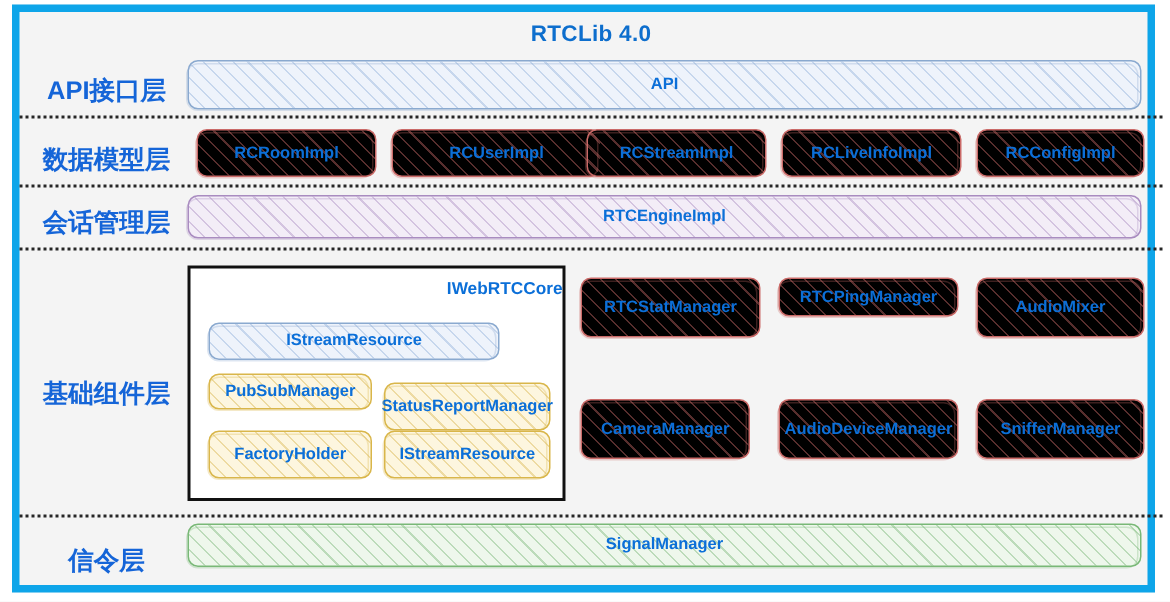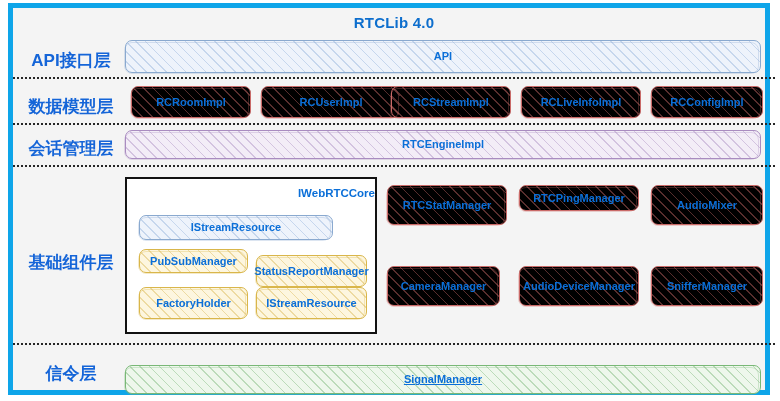--- a/index.html
+++ b/index.html
@@ -183,18 +183,18 @@
   </div>
   <div class="box b-red" style="left:506px;top:258px;width:120px;height:40px;">
     <span class="hatch"></span>
     <span class="lbl">AudioDeviceManager</span>
   </div>
   <div class="box b-red" style="left:638px;top:258px;width:112px;height:40px;">
     <span class="hatch"></span>
     <span class="lbl">SnifferManager</span>
   </div>
 
-  <div class="box b-green" style="left:112px;top:357px;width:636px;height:29px;text-decoration:underline;">
+  <div class="box b-green" style="left:112px;top:341px;width:636px;height:29px;">
     <span class="hatch"></span>
     <span class="lbl">SignalManager</span>
   </div>
 
 </div>
 
 </body></html>

